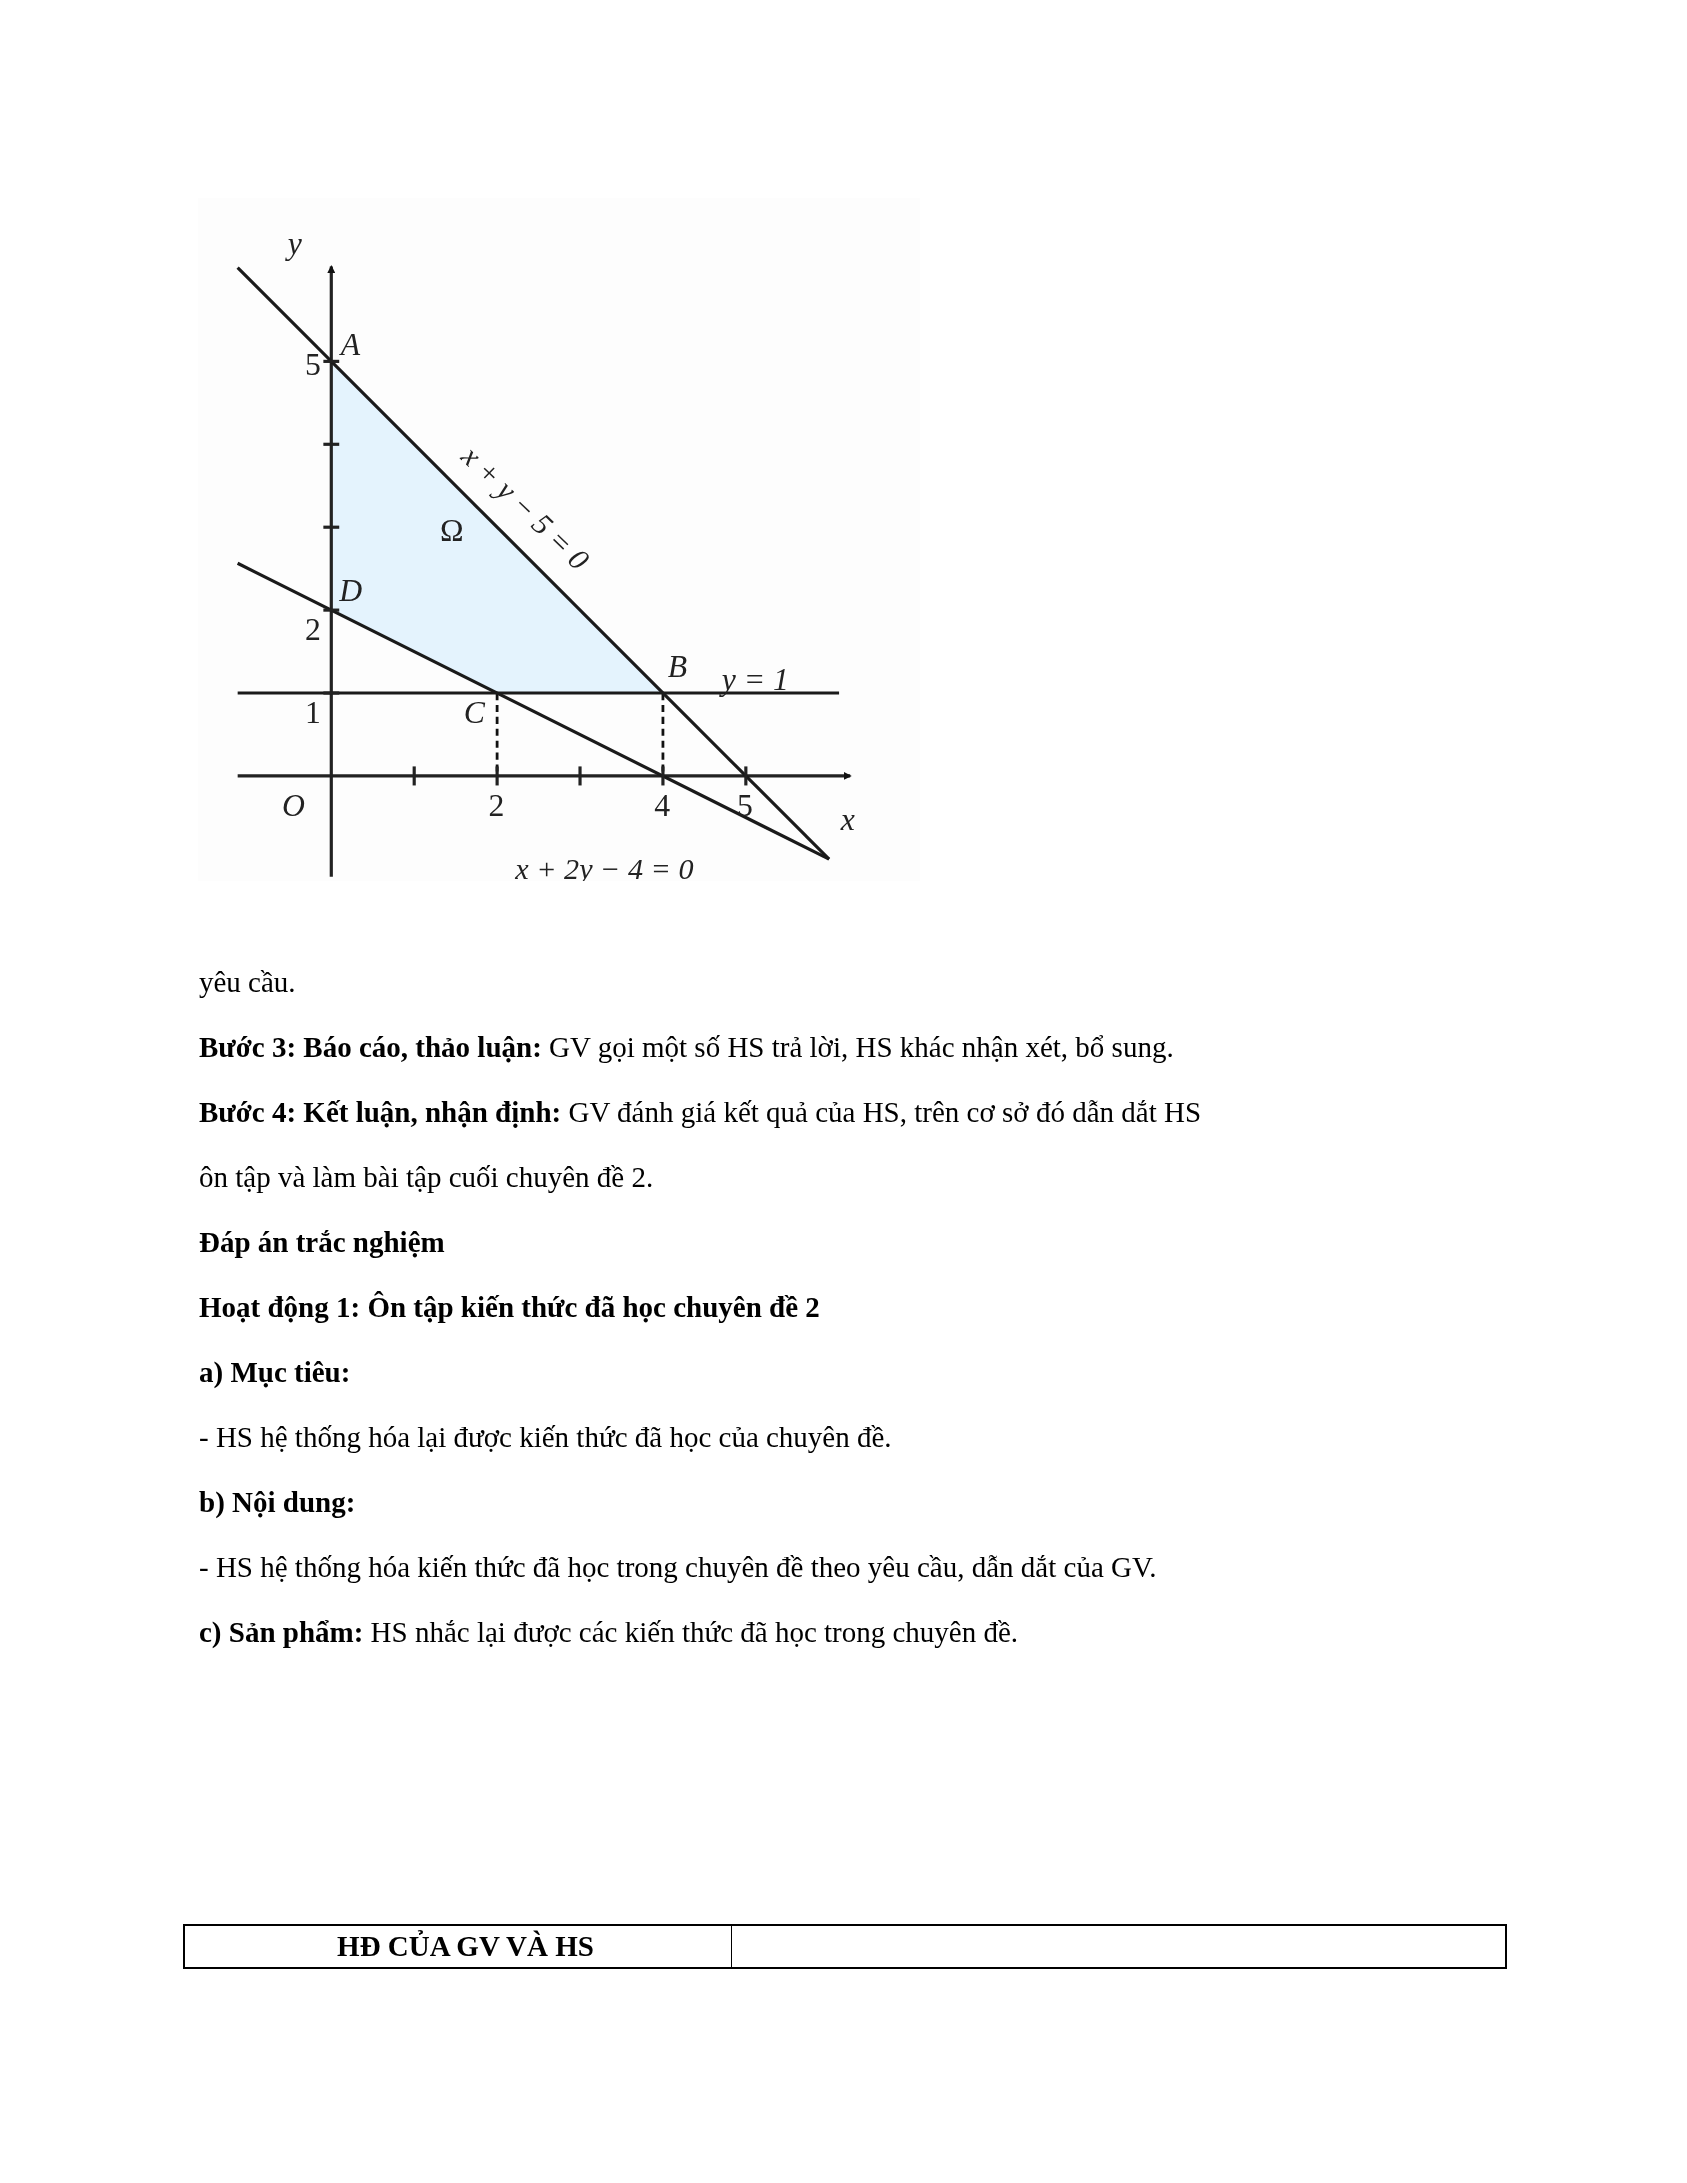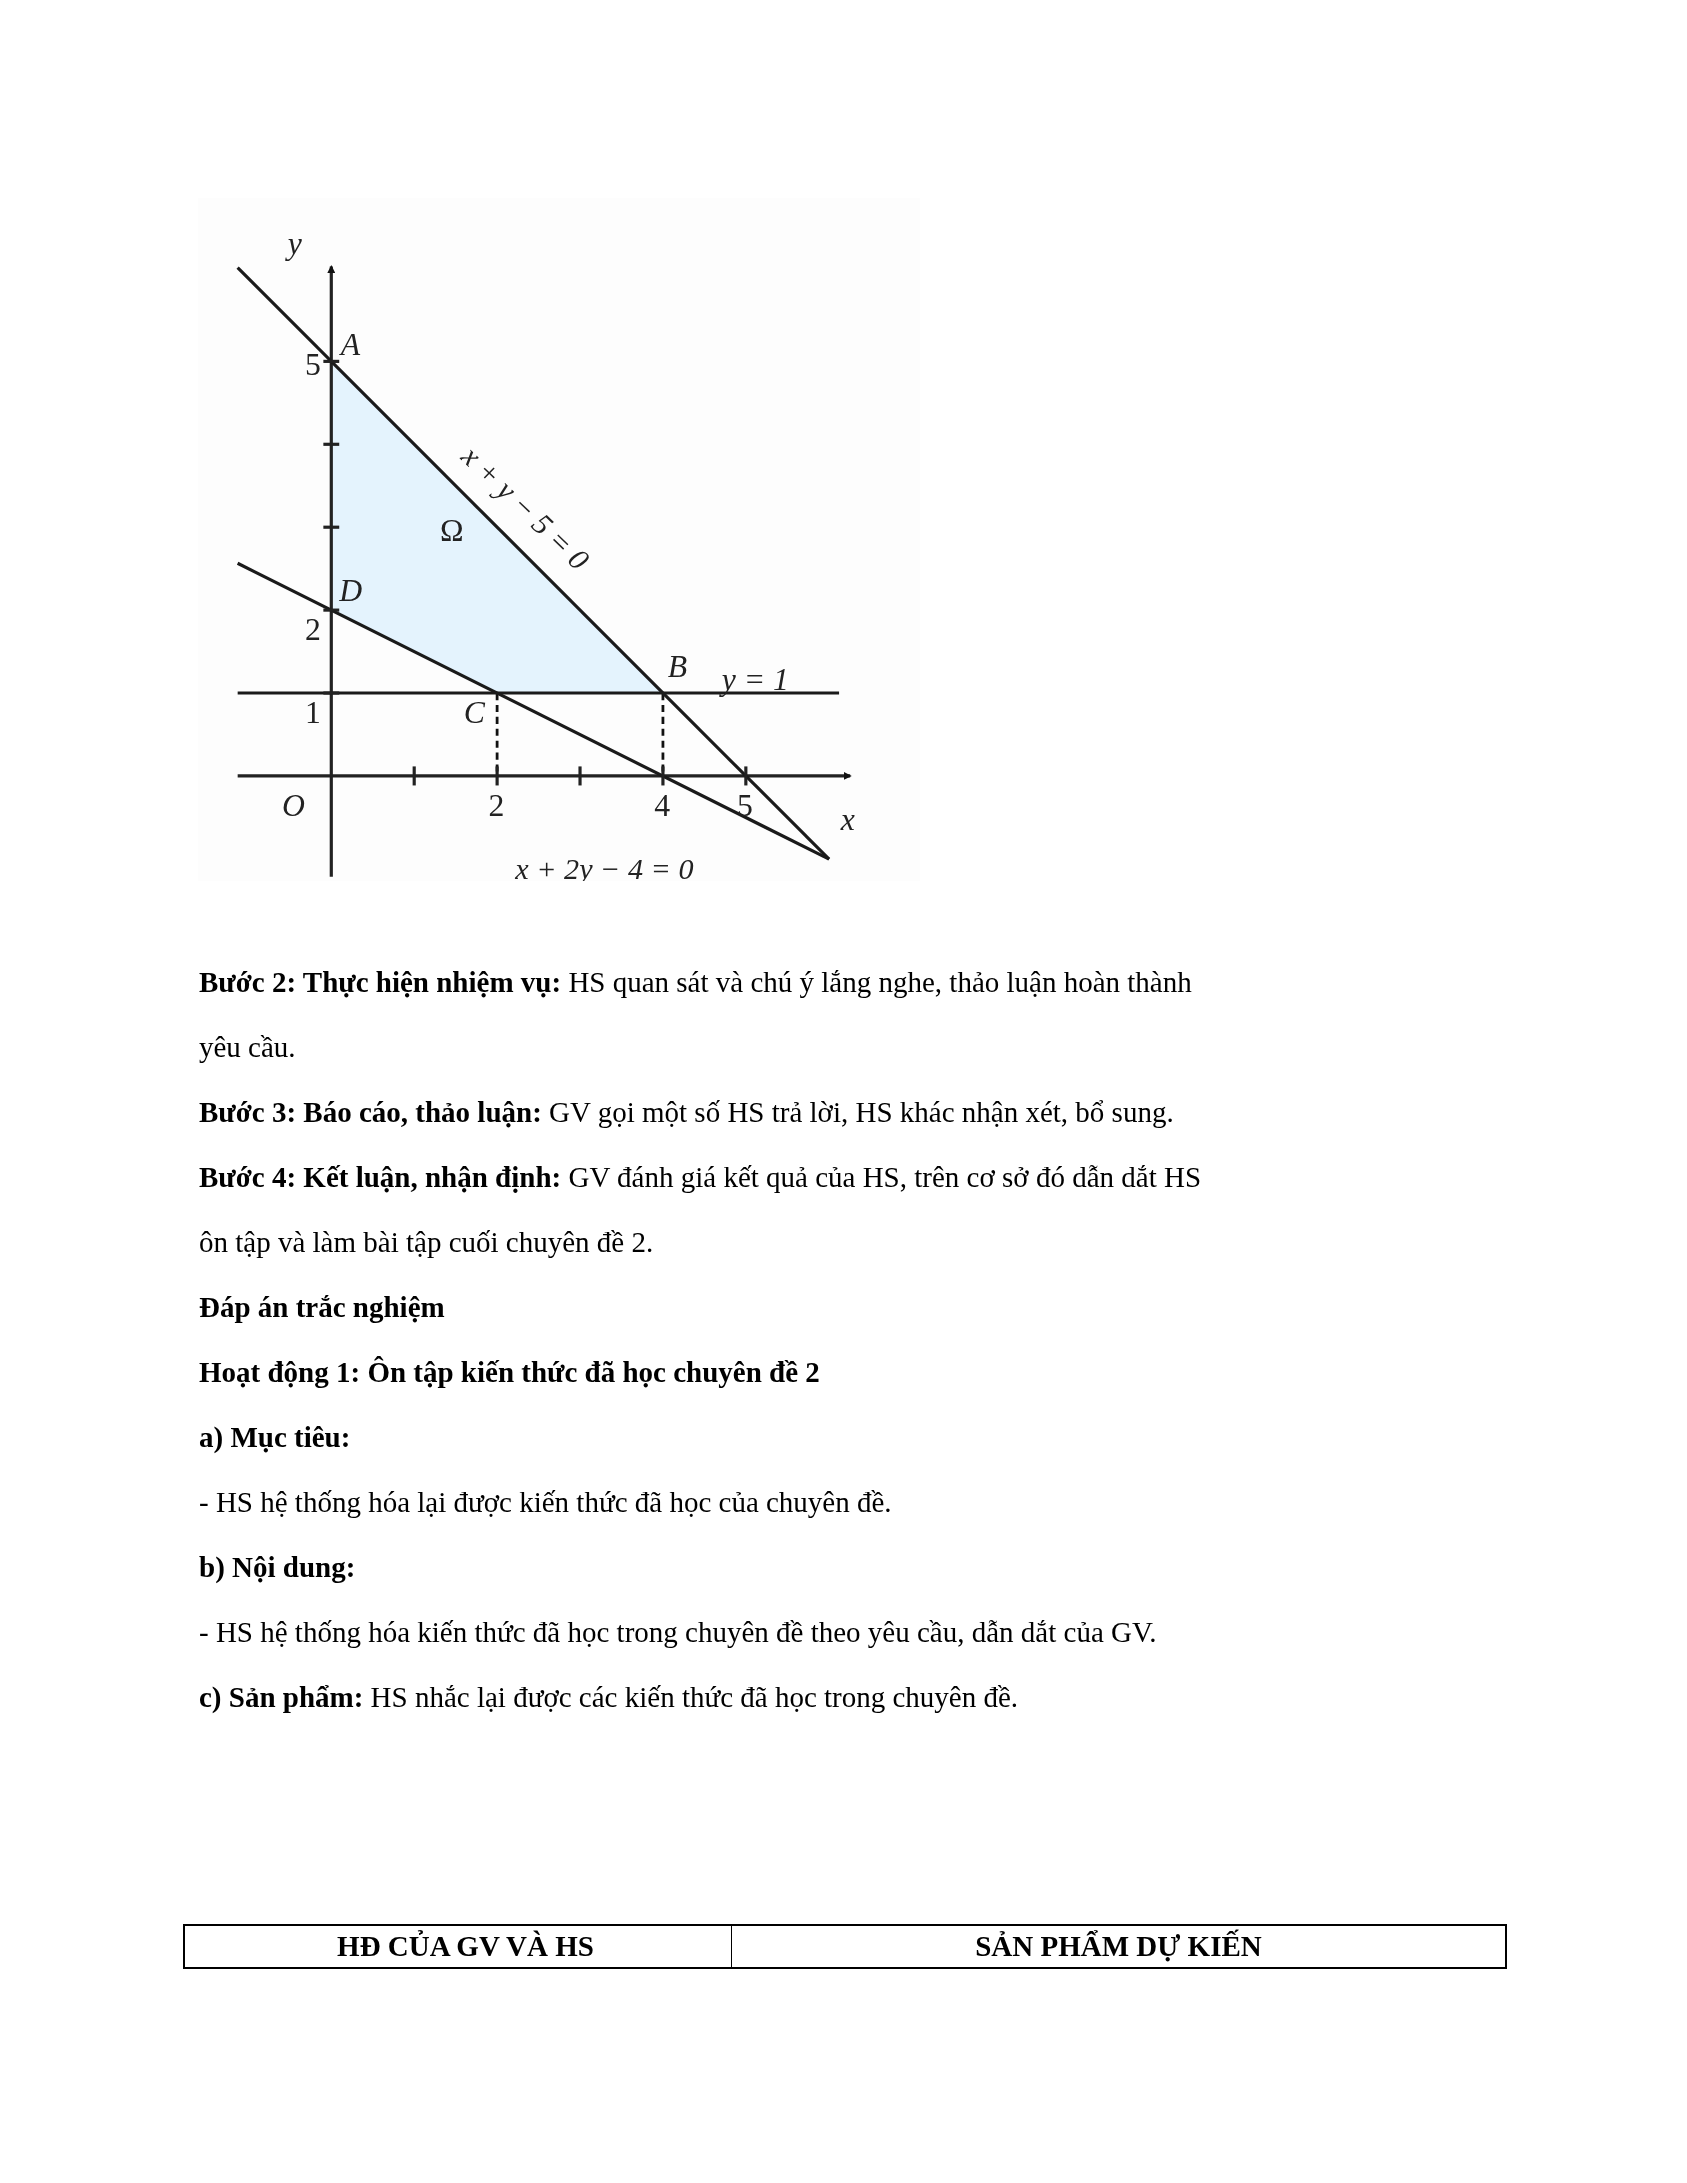--- a/index.html
+++ b/index.html
@@ -71,23 +71,20 @@
         <text x="178" y="507" font-size="40" class="fig-text fig-italic">D</text>
         <text x="305" y="432" font-size="40" class="fig-text">Ω</text>
         <text x="0" y="0" font-size="38" class="fig-text fig-italic" transform="translate(330,328) rotate(44)">x + y − 5 = 0</text>
         <text x="400" y="858" font-size="38" class="fig-text fig-italic">x + 2y − 4 = 0</text>
         <text x="660" y="620" font-size="40" class="fig-text fig-italic">y = 1</text>
       </g>
   </svg>
 </div>
 
 <div class="text-block">
-  <div class="line">
-    <span class="b">Bước 2: Thực hiện nhiệm vụ:</span><span> HS quan sát và chú ý lắng nghe, thảo luận hoàn thành</span>
-  </div>
   <div class="line">yêu cầu.</div>
   <div class="line">
     <span class="b">Bước 3: Báo cáo, thảo luận:</span><span> GV gọi một số HS trả lời, HS khác nhận xét, bổ sung.</span>
   </div>
   <div class="line">
     <span class="b">Bước 4: Kết luận, nhận định:</span><span> GV đánh giá kết quả của HS, trên cơ sở đó dẫn dắt HS</span>
   </div>
   <div class="line">ôn tập và làm bài tập cuối chuyên đề 2.</div>
   <div class="line b">Đáp án trắc nghiệm</div>
   <div class="line b">Hoạt động 1: Ôn tập kiến thức đã học chuyên đề 2</div>
@@ -95,15 +92,14 @@
   <div class="line">- HS hệ thống hóa lại được kiến thức đã học của chuyên đề.</div>
   <div class="line b">b) Nội dung:</div>
   <div class="line">- HS hệ thống hóa kiến thức đã học trong chuyên đề theo yêu cầu, dẫn dắt của GV.</div>
   <div class="line">
     <span class="b">c) Sản phẩm:</span><span> HS nhắc lại được các kiến thức đã học trong chuyên đề.</span>
   </div>
 </div>
 
 <div class="table">
   <div class="cell c1">HĐ CỦA GV VÀ HS</div>
-  <div class="cell c2">SẢN PHẨM DỰ KIẾN</div>
 </div>
 
 
 </body></html>

